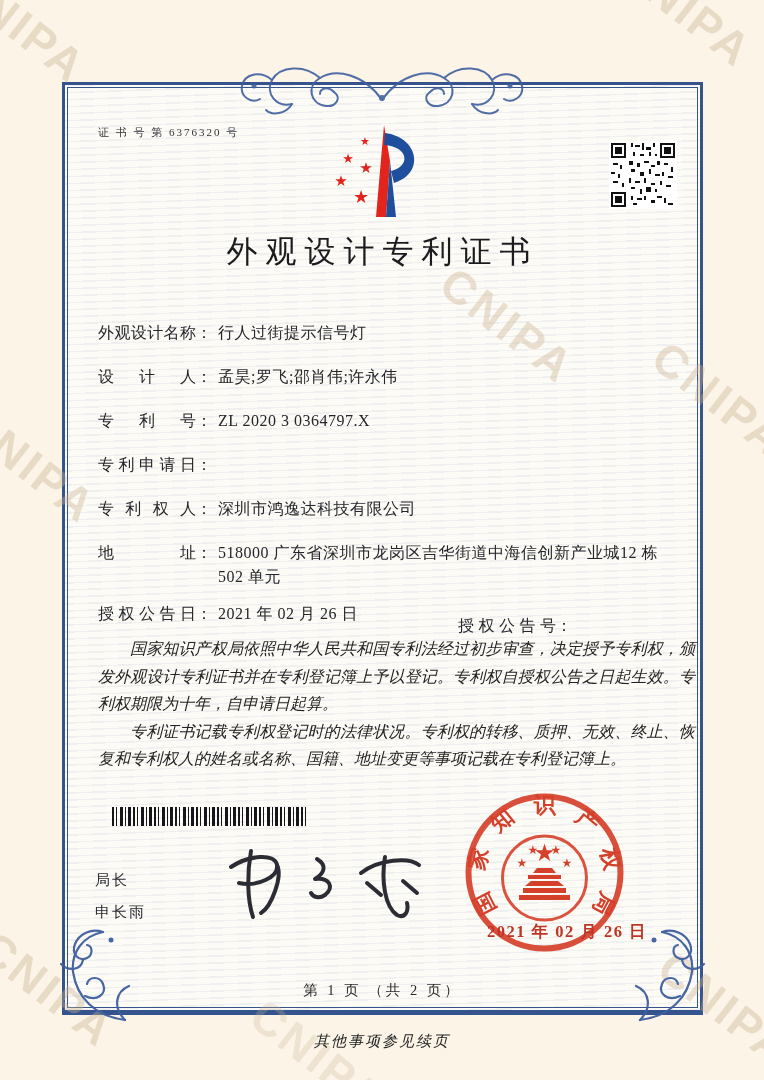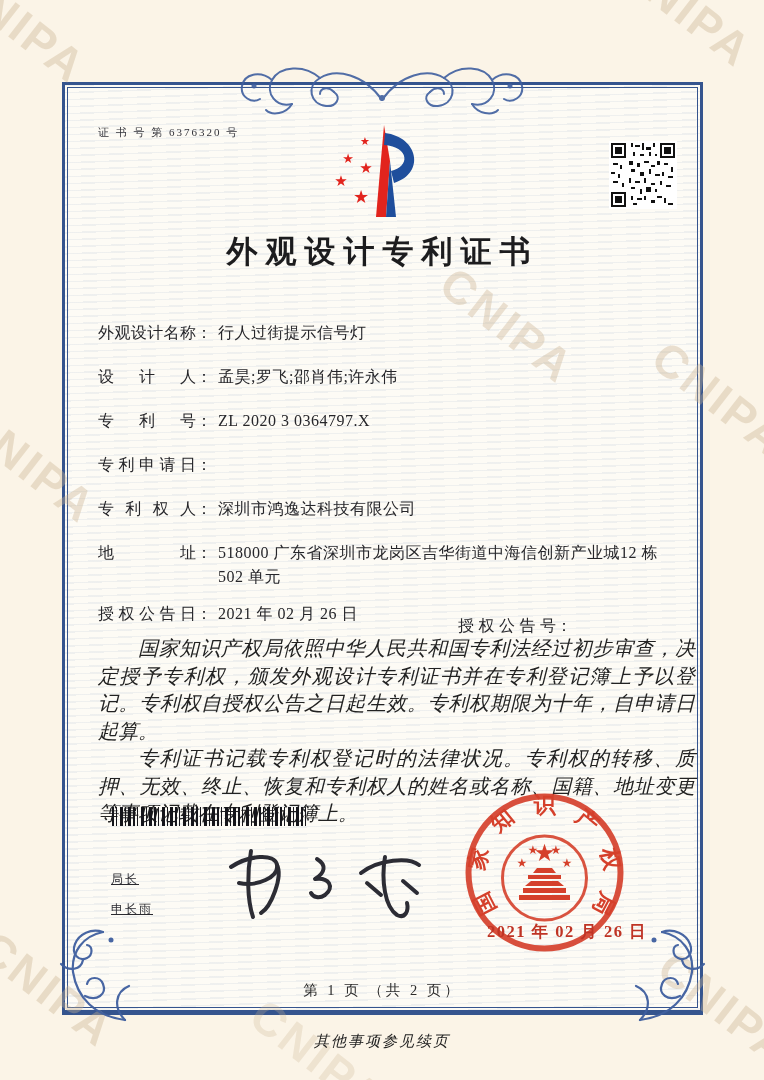--- a/index.html
+++ b/index.html
@@ -25,48 +25,48 @@
       rgba(168,184,206,0.17) 0px, rgba(168,184,206,0.17) 1.5px,
       rgba(255,255,255,0) 1.5px, rgba(255,255,255,0) 7px);
   }
   .panel-inner-line{position:absolute;inset:2px;border:1px solid #35548e;pointer-events:none;}
   .content{position:absolute;inset:0;z-index:2;}
   .ornament{position:absolute;z-index:2;}
   
   .cert-no{position:absolute;left:33px;top:40px;font-size:11px;letter-spacing:2px;color:#33333a;}
   .title{
     position:absolute;left:0;right:0;top:146px;text-align:center;
-    font-size:31px;font-weight:bold;letter-spacing:8px;color:#1c1c1e;
+    font-size:31px;font-weight:normal;letter-spacing:8px;color:#1c1c1e;
   }
   .logo{position:absolute;left:243px;top:36px;}
   .qr{position:absolute;left:544px;top:56px;width:64px;height:64px;background:#fff;padding:2px;}
   .fields{position:absolute;left:33px;top:236px;right:26px;}
   .field-row{display:flex;font-size:16px;line-height:24px;margin-bottom:20px;}
   .f-label{display:inline-block;width:98px;text-align:justify;text-align-last:justify;flex:none;}
   .f-colon{flex:none;margin-right:6px;}
   .f-value{letter-spacing:0.5px;}
   .row-address .f-value{width:462px;}
   .grant-row{position:absolute;left:33px;top:517px;right:26px;font-size:16px;line-height:24px;display:flex;}
   .grant-pair{display:flex;}
   .grant-pair.second{position:absolute;left:360px;top:12px;}
   .paras{
     position:absolute;left:33px;top:550px;width:597px;
-    font-size:20px;line-height:27.5px;text-align:justify;font-style:italic;color:#222;
+    font-size:16px;line-height:27.5px;text-align:justify;font-style:italic;color:#222;
   }
   .paras p{margin:0;text-indent:2em;}
   .barcode{
     position:absolute;left:47px;top:722px;width:197px;height:19px;
     background:repeating-linear-gradient(90deg,
       #15151a 0 2px, transparent 2px 4px,
       #15151a 4px 5px, transparent 5px 8px,
       #15151a 8px 11px, transparent 11px 13px,
       #15151a 13px 14px, transparent 14px 16px,
       #15151a 16px 19px, transparent 19px 21px);
   }
-  .sig-labels{position:absolute;left:46px;top:786px;font-size:12px;letter-spacing:2px;color:#2a2a30;text-decoration:underline;}
+  .sig-labels{position:absolute;left:30px;top:786px;font-size:15px;letter-spacing:2px;color:#2a2a30;}
   .sig-labels .line{margin-bottom:13px;}
   .signature-svg{position:absolute;left:148px;top:748px;}
   .seal-svg{position:absolute;left:392px;top:700px;}
   .seal-date{
     position:absolute;left:402px;top:836px;width:200px;text-align:center;
     font-size:16.5px;letter-spacing:1.5px;color:#bf3425;font-weight:bold;z-index:3;
   }
   .page-num{position:absolute;left:0;right:0;top:896px;text-align:center;font-size:14.5px;letter-spacing:3px;color:#2b2b2b;}
   .note{
     position:absolute;left:0;right:0;top:1032px;text-align:center;z-index:2;

